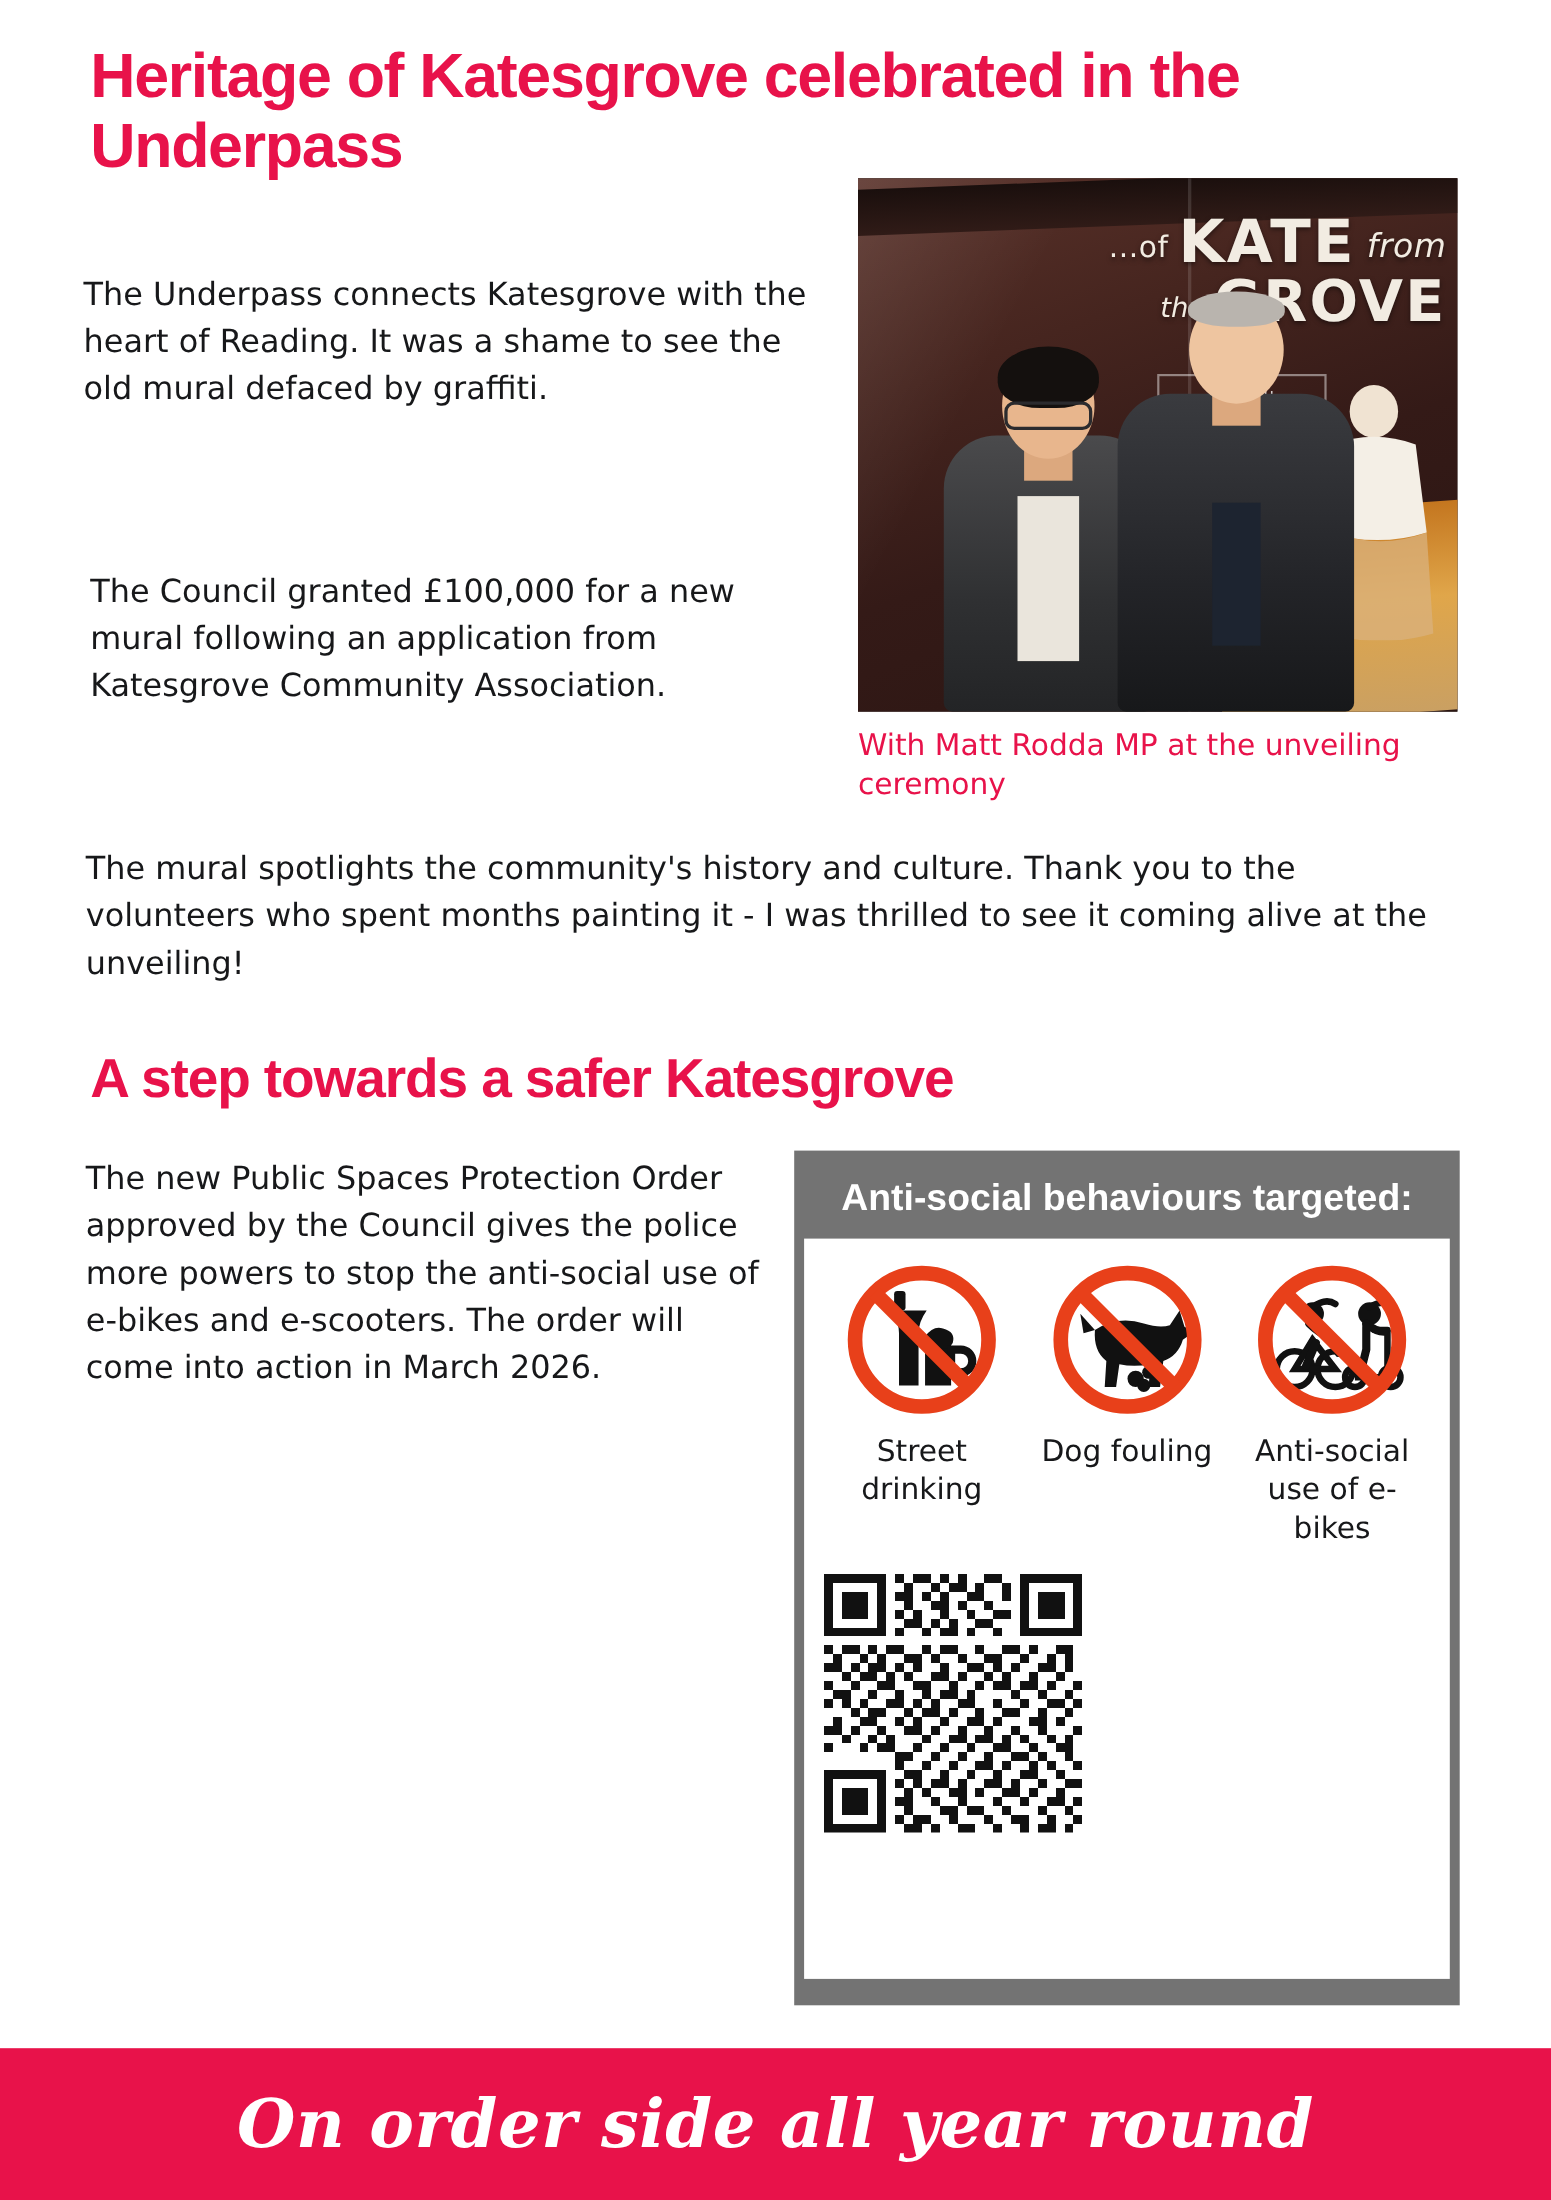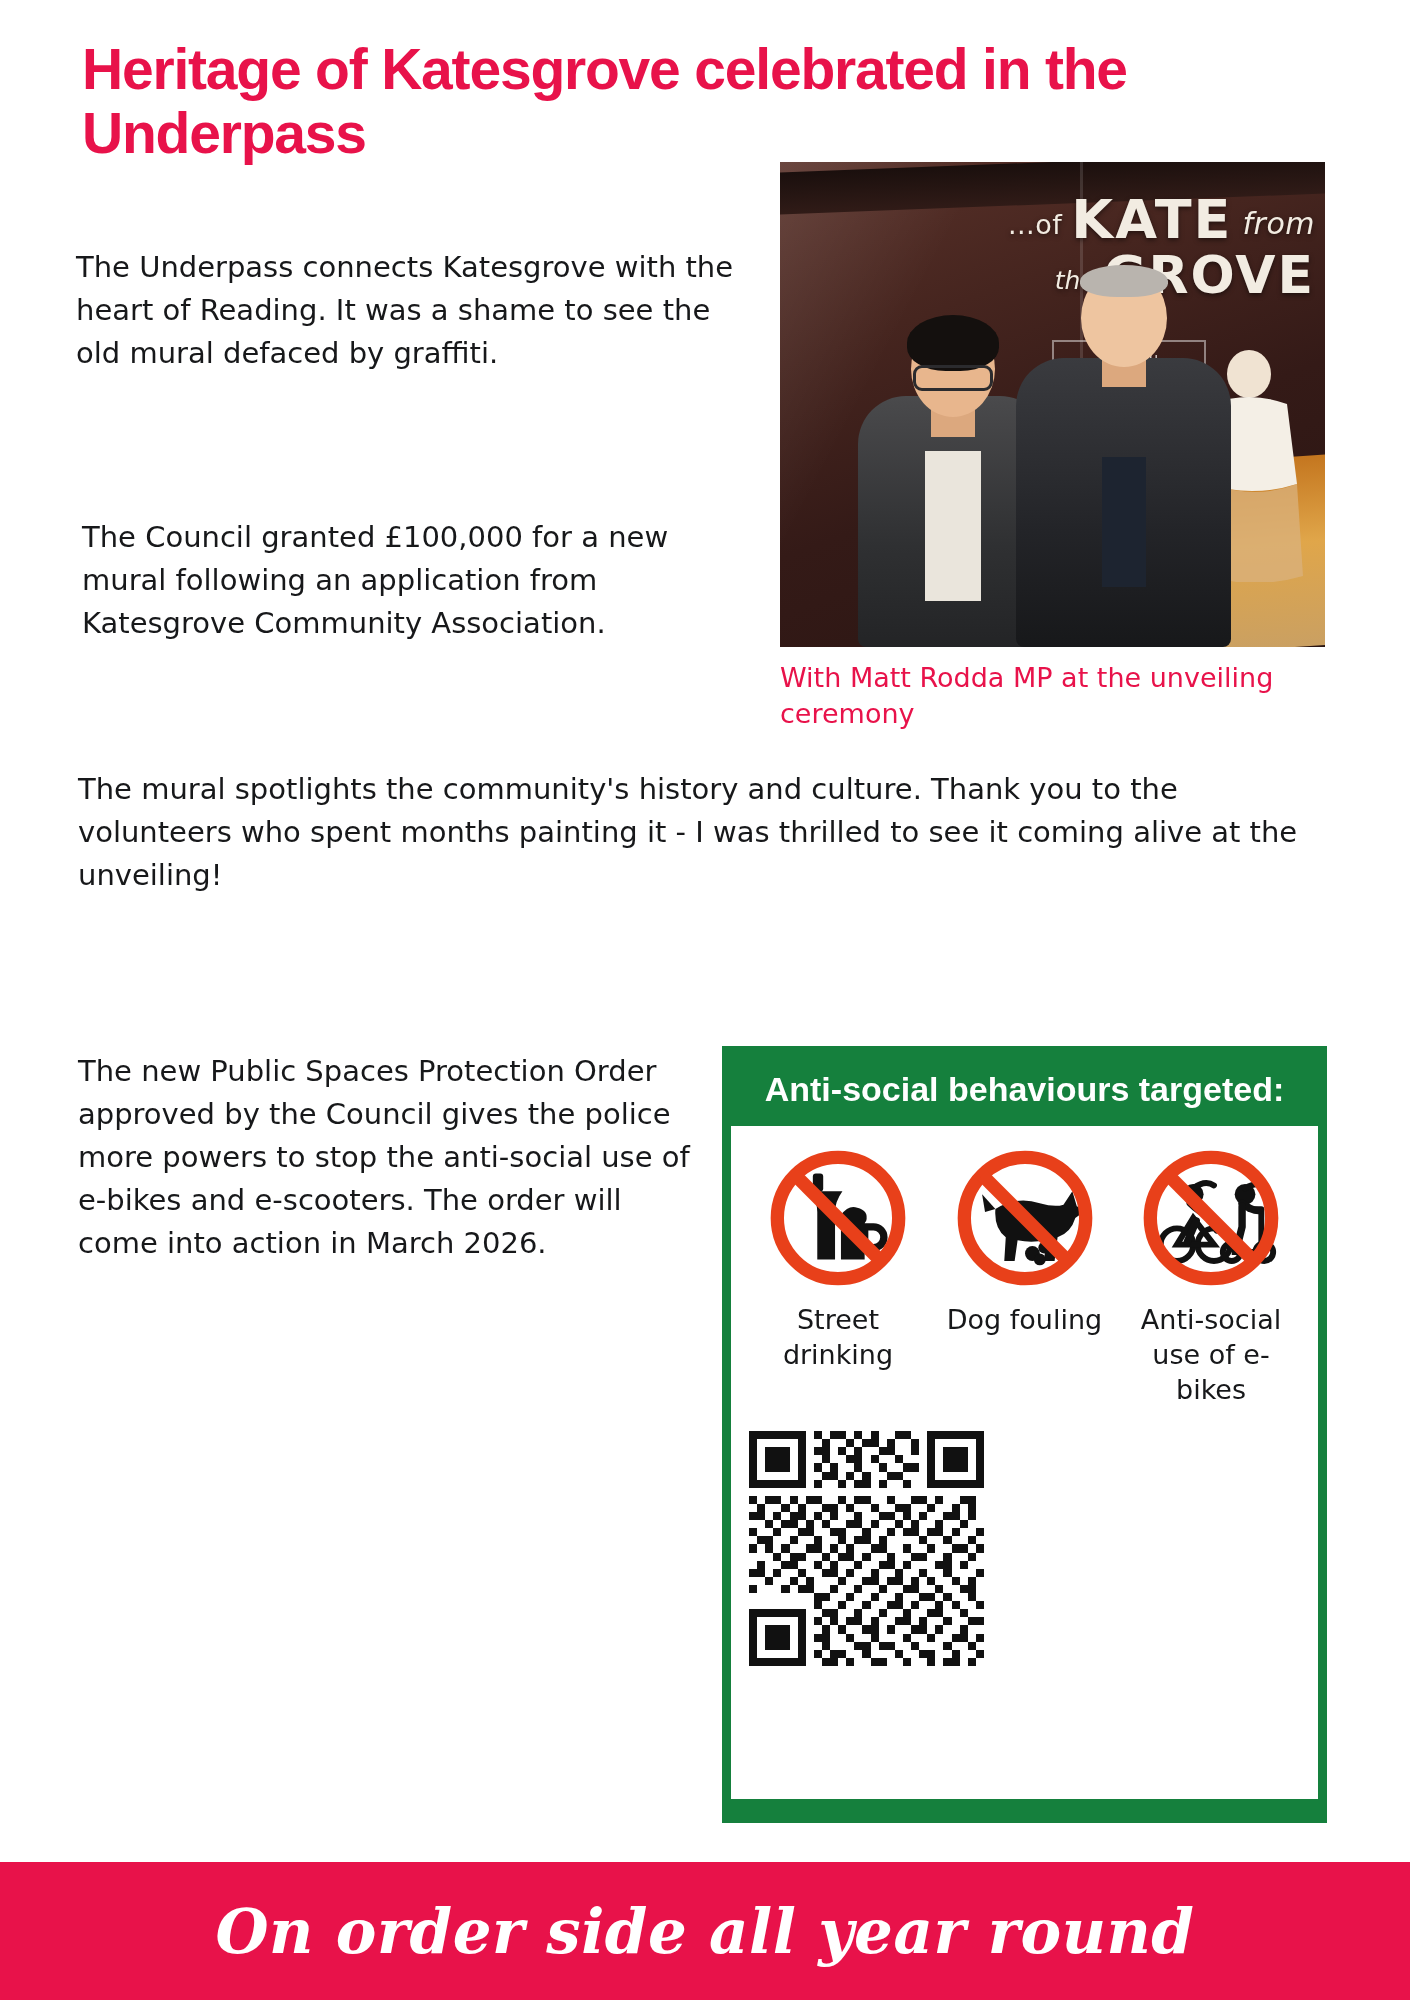--- a/index.html
+++ b/index.html
@@ -154,21 +154,21 @@
     text-align:left;
     color:#E8124A;
     font-family:"DejaVu Sans", sans-serif;
     font-size:27px;line-height:1.33;
     white-space:pre-line;
   }
 
   
   .card{
     position:absolute;left:722px;top:1046px;width:605px;height:777px;
-    background:#15803d;
+    background:#737373;
     box-sizing:border-box;
     padding:9px;
   }
   .card-title{
     color:#ffffff;
     font-family:"Liberation Sans", sans-serif;
     font-weight:700;
     font-size:34px;line-height:1.2;
     text-align:center;
     padding:14px 10px 16px 10px;
@@ -278,20 +278,21 @@
         <div class="shirt"></div>
         <div class="neck"></div>
         <div class="head"></div>
         <div class="hair"></div>
       </div>
     </div>
   </div>
 
   <div class="caption">With Matt Rodda MP at the unveiling ceremony</div>
 
+  <div class="h2">A step towards a safer Katesgrove</div>
 
   <div id="col-left">
     <p class="body-text">The new Public Spaces Protection Order approved by the Council gives the police more powers to stop the anti-social use of e-bikes and e-scooters. The order will come into action in March 2026.</p>
   </div>
 
   <div class="card">
     <div class="card-title">Anti-social behaviours targeted:</div>
 
     <div class="card-body">
 

